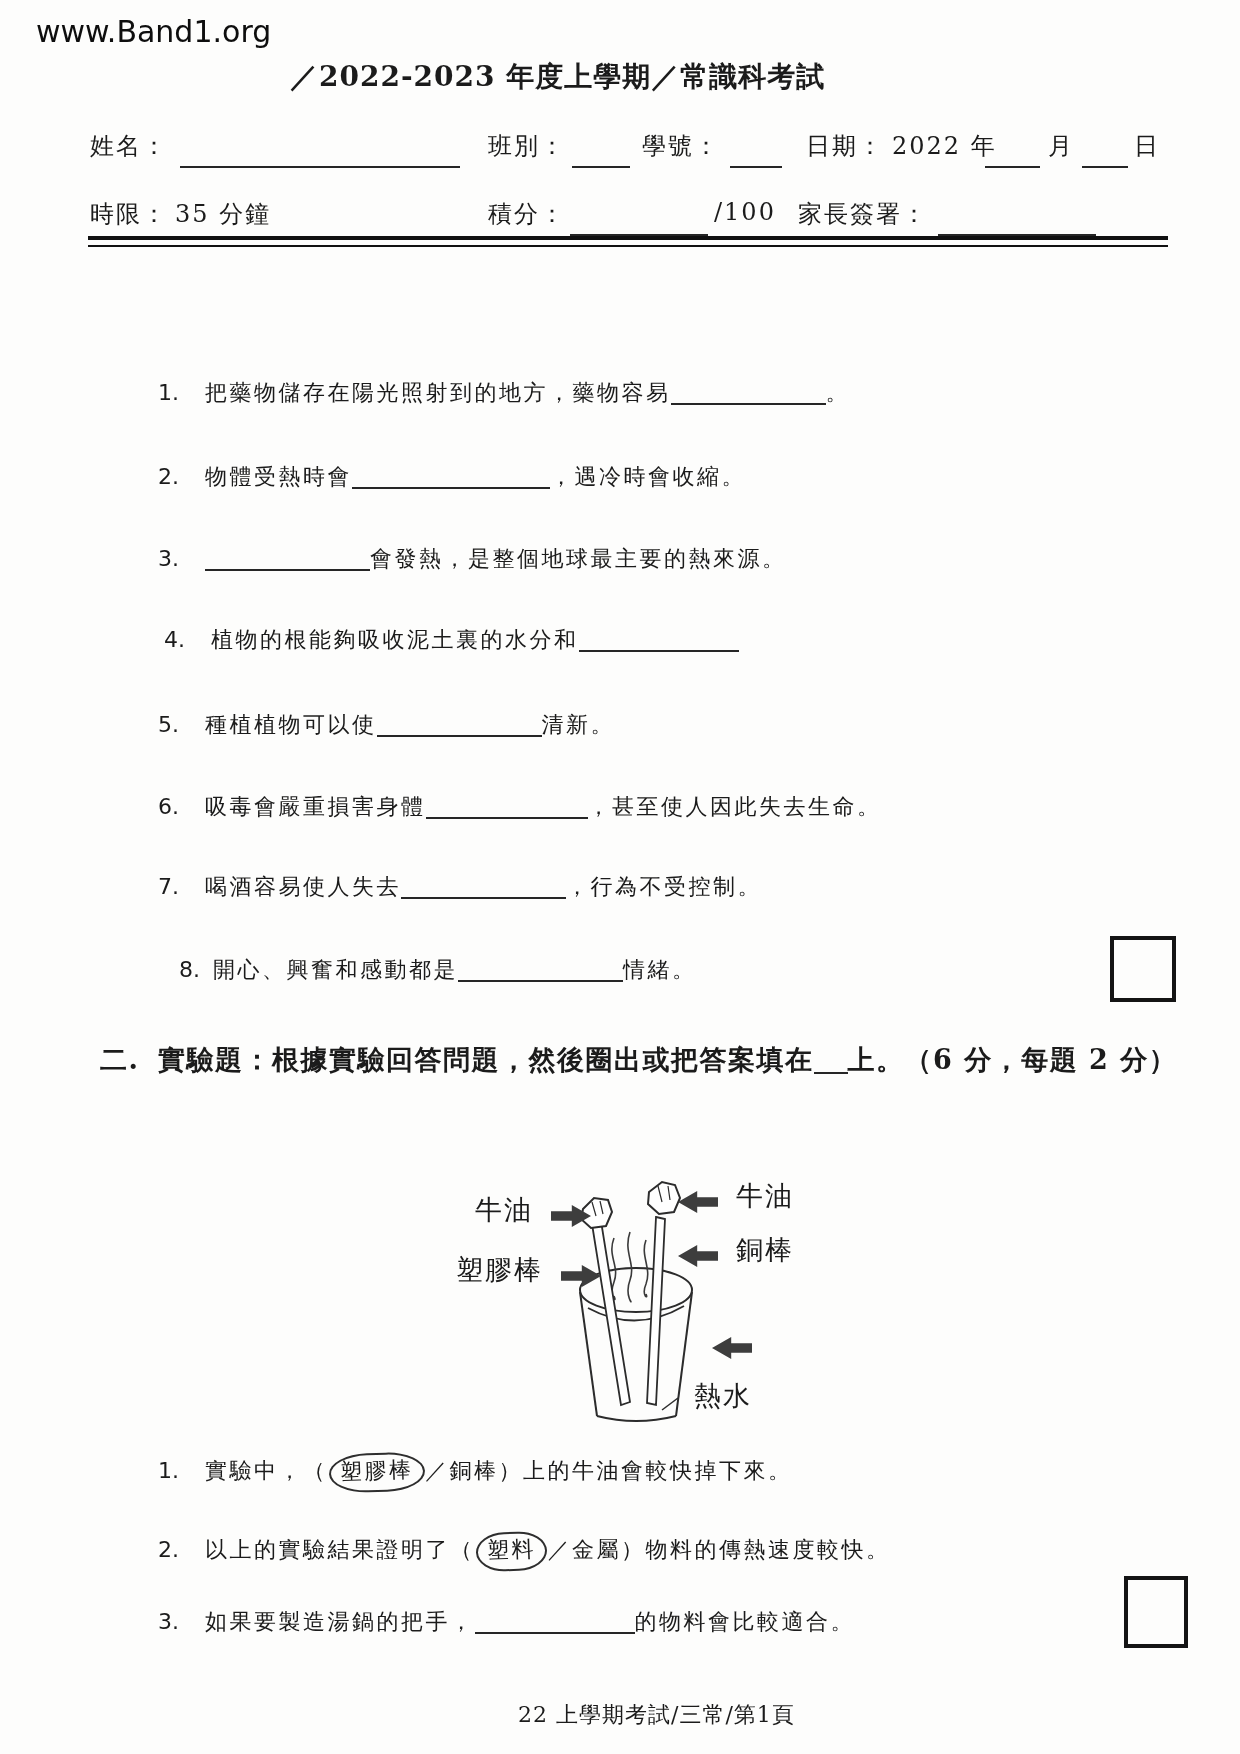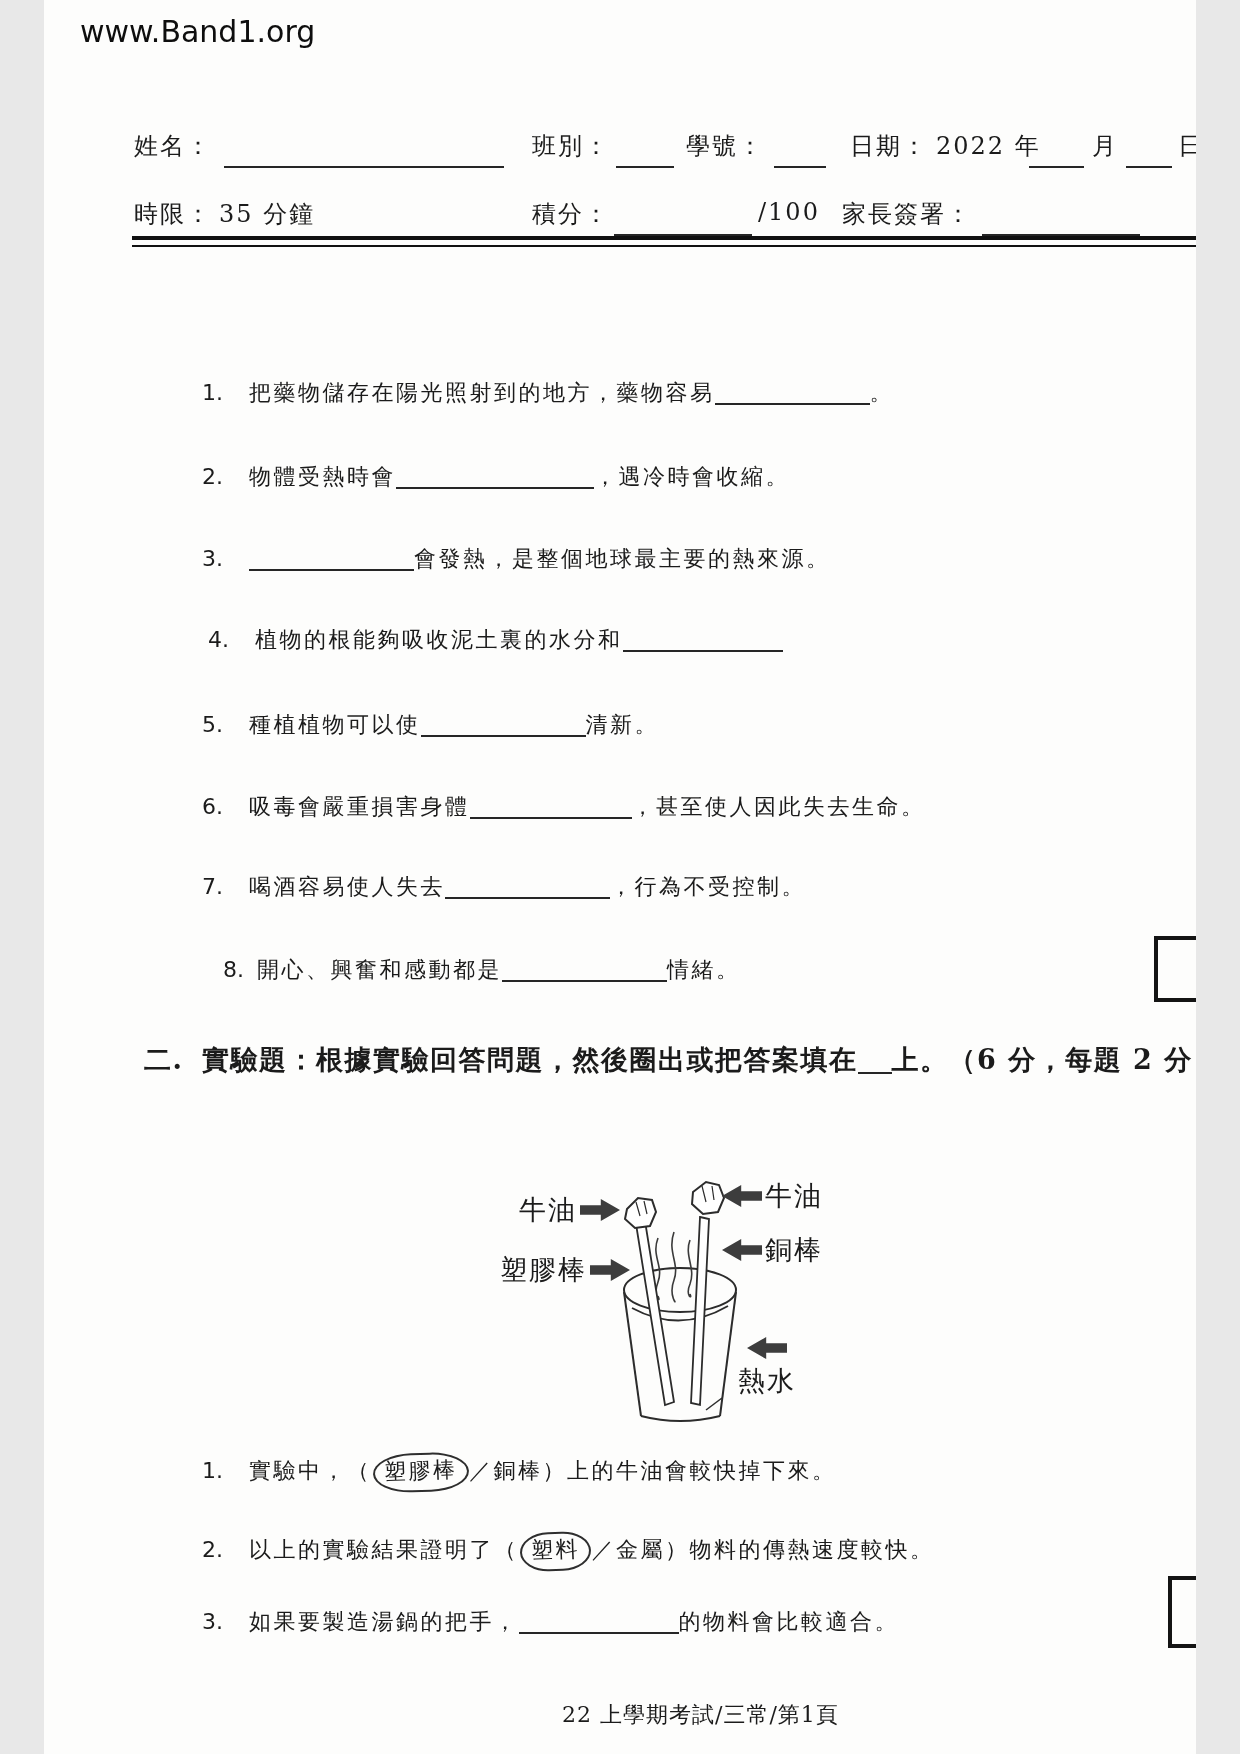--- a/index.html
+++ b/index.html
@@ -1,47 +1,48 @@
 <!DOCTYPE html>
 <html><head>
 <meta charset="utf-8">
 <style>
   html,body{margin:0;padding:0;background:#e8e8e8;}
-  .page{position:relative;width:1152px;height:1754px;margin:0 auto;background:#fdfdfc;
+  .page{position:relative;width:1240px;height:1754px;margin:0 auto;background:#fdfdfc;
         font-family:"DejaVu Serif","Liberation Serif",serif;color:#1b1b1b;overflow:hidden;}
   .abs{position:absolute;white-space:nowrap;}
   .wm{font-family:"DejaVu Sans","Liberation Sans",sans-serif;font-size:30px;color:#0e0e0e;}
   .title{font-size:28px;font-weight:700;letter-spacing:1px;}
   .lbl{font-size:24px;letter-spacing:2px;}
   .uline{position:absolute;border-bottom:2.5px solid #262626;}
   .rule{position:absolute;border-top:4.5px solid #111;border-bottom:2.5px solid #111;height:5px;}
   .shead{font-size:27px;font-weight:700;letter-spacing:1.5px;white-space:nowrap;}
   .snum{display:inline-block;width:58px;}
   .iblank{display:inline-block;border-bottom:2.5px solid #262626;height:26px;vertical-align:-5px;}
   .q{position:absolute;font-size:22px;letter-spacing:2.5px;white-space:nowrap;}
   .qnum{display:inline-block;width:47px;letter-spacing:0;font-family:"DejaVu Sans","Liberation Sans",sans-serif;}
   .scorebox{position:absolute;border:4px solid #141414;background:transparent;}
   .intro{position:absolute;font-size:27px;letter-spacing:2px;line-height:41px;white-space:normal;}
   .diagram{position:absolute;}
-  .drow{position:absolute;display:flex;align-items:center;gap:3px;font-size:27px;letter-spacing:2px;}
+  .drow{position:absolute;display:flex;align-items:flex-end;gap:18px;font-size:27px;letter-spacing:2px;}
   .arr{display:inline-block;width:40px;height:24px;background:#3d3d3d;
        clip-path:polygon(0% 30%,52% 30%,52% 4%,100% 50%,52% 96%,52% 70%,0% 70%);}
   .arr.left{transform:scaleX(-1);}
   .circled{display:inline-block;border:2.5px solid #2e2e2e;border-radius:50%/62%;
            padding:1px 9px 4px;margin:0 1px;transform:rotate(-2deg);}
   .footer{font-size:22px;letter-spacing:1px;}
   svg{display:block;}
 </style>
 </head>
 <body>
 
 <div class="page">
 
   <div class="abs wm" style="left:36px;top:14px;">www.Band1.org</div>
 
+  <div class="abs title" style="left:290px;top:58px;">／2022-2023 年度上學期／常識科考試</div>
 
   <div class="abs lbl" style="left:90px;top:130px;">姓名：</div>
   <div class="uline" style="left:180px;top:134px;width:280px;height:32px;"></div>
   <div class="abs lbl" style="left:488px;top:130px;">班別：</div>
   <div class="uline" style="left:572px;top:134px;width:58px;height:32px;"></div>
   <div class="abs lbl" style="left:642px;top:130px;">學號：</div>
   <div class="uline" style="left:730px;top:134px;width:52px;height:32px;"></div>
   <div class="abs lbl" style="left:806px;top:130px;">日期：</div>
   <div class="abs lbl" style="left:892px;top:130px;">2022 年</div>
   <div class="uline" style="left:985px;top:134px;width:55px;height:32px;"></div>

